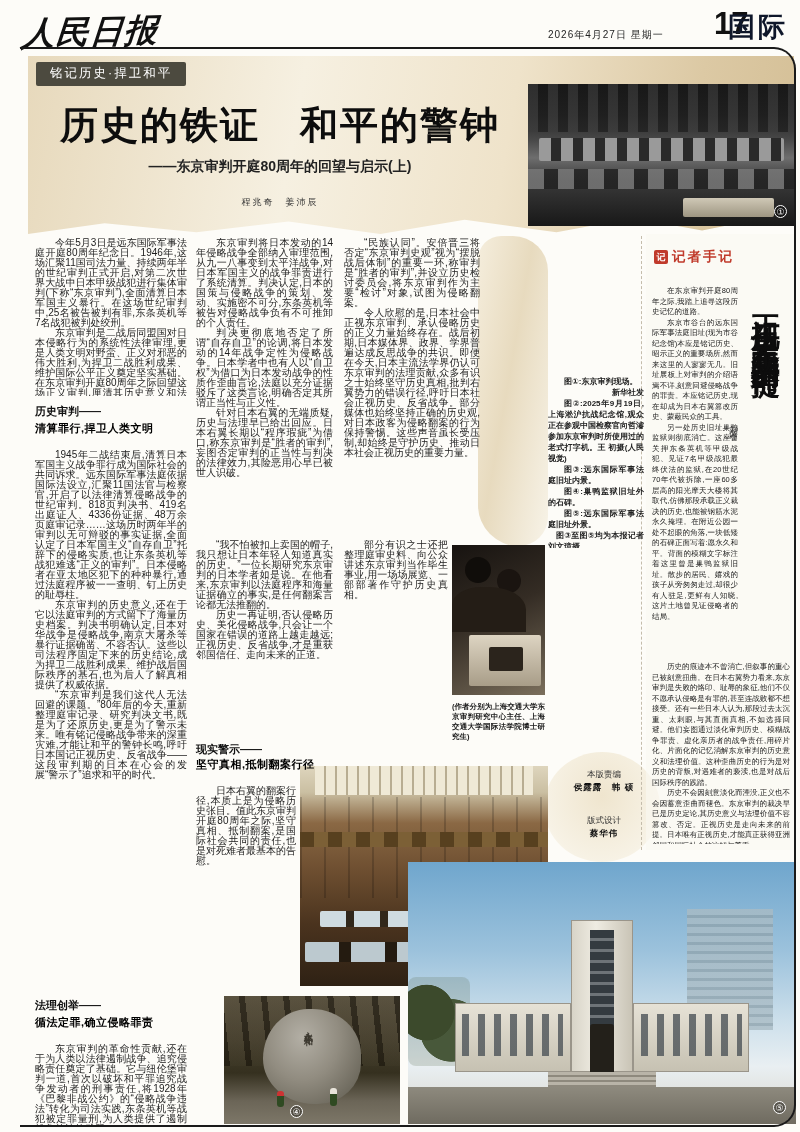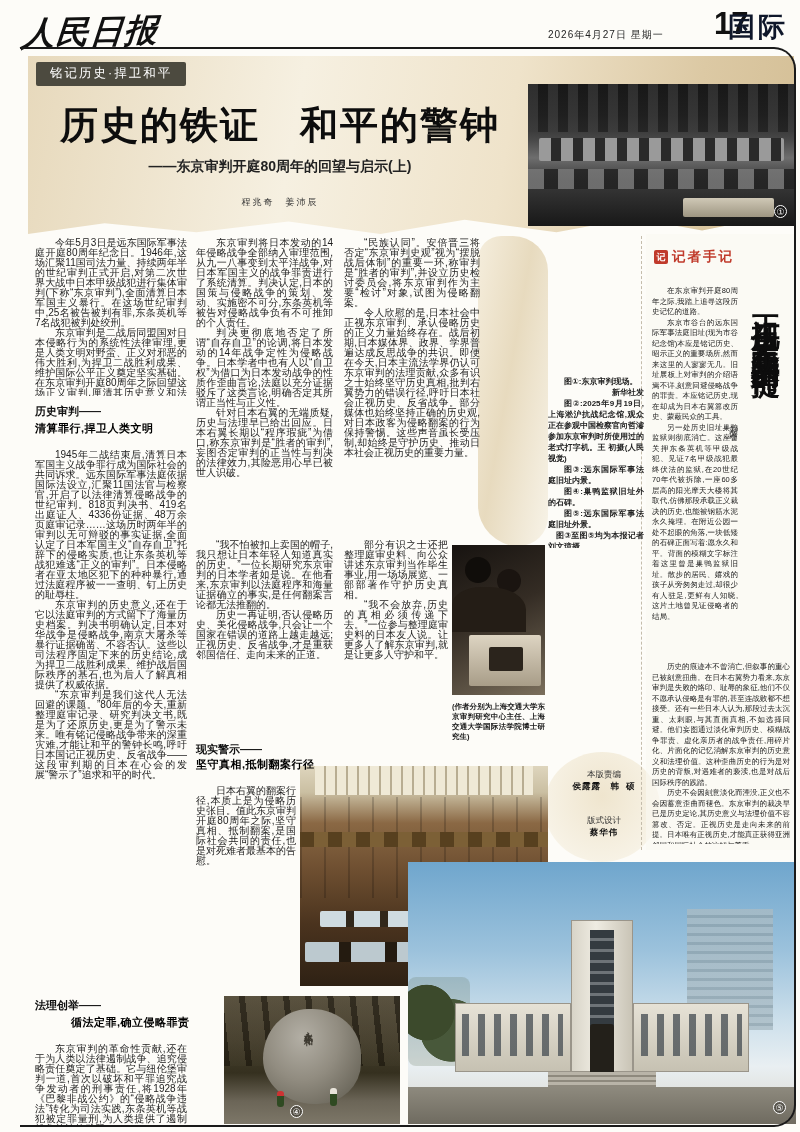--- a/index.html
+++ b/index.html
@@ -76,21 +76,21 @@
   .author-note { z-index:2; font-size:7.5px; line-height:10px; font-weight:bold; overflow:hidden; text-align:justify; }
   .col-divider { left:641px; top:236px; width:0; height:614px; border-left:1px dashed #c4bcab; z-index:1; }
 
   
   .captions { z-index:2; overflow:hidden; }
   .cap { font-size:8px; line-height:11px; font-weight:bold; color:#222; text-indent:2em; text-align:justify; }
   .cap-right { text-indent:0; text-align:right; }
 
   
   .credits { z-index:2; text-align:center; font-size:8.5px; line-height:13px; color:#333; }
-  .credits .names { font-weight:bold; letter-spacing:1px; color:#111;font-family:Liberation Mono, monospace; }
+  .credits .names { font-weight:bold; letter-spacing:1px; color:#111; }
 
   
   .notebook { left:646px; top:234px; width:150px; height:616px; z-index:2; background:rgba(250,248,242,.6); }
   .nb-titlerow { position:absolute; left:8px; top:14px; display:flex; align-items:center; gap:4px; }
   .nb-badge { width:14px; height:14px; background:#c03a2b; color:#fff; font-size:9px; line-height:14px; text-align:center; border-radius:2px; font-weight:bold; }
   .nb-label { color:#c03a2b; font-size:13.5px; font-weight:900; letter-spacing:2px; }
   .nb-narrow { position:absolute; left:6px; top:52px; width:86px; height:366px; overflow:hidden; text-align:justify; font-size:7.5px; line-height:10.5px; }
   .nb-byline { position:absolute; left:82px; top:184px; writing-mode:vertical-rl; font-size:8.5px; letter-spacing:3px; color:#333; }
   .nb-vhead { position:absolute; left:100px; top:58px; height:395px; writing-mode:vertical-rl;
               font-size:29px; font-weight:900; letter-spacing:5px; color:#0d0d0d; }
@@ -207,21 +207,21 @@
 <div class="abs kicker" style="left:35px; top:404px;">历史审判——</div>
 <div class="abs sec-title" style="left:35px; top:421px;">清算罪行,捍卫人类文明</div>
 
 <div class="abs body-block" style="left:35px; top:450px; width:152px; height:536px;">
   <p class="para">1945年二战结束后,清算日本军国主义战争罪行成为国际社会的共同诉求。远东国际军事法庭依据国际法设立,汇聚11国法官与检察官,开启了以法律清算侵略战争的世纪审判。818页判决书、419名出庭证人、4336份证据、48万余页庭审记录……这场历时两年半的审判以无可辩驳的事实证据,全面认定了日本军国主义“自存自卫”托辞下的侵略实质,也让东条英机等战犯难逃“正义的审判”。日本侵略者在亚太地区犯下的种种暴行,通过法庭程序被一一查明、钉上历史的耻辱柱。</p>
   <p class="para">东京审判的历史意义,还在于它以法庭审判的方式留下了海量历史档案。判决书明确认定,日本对华战争是侵略战争,南京大屠杀等暴行证据确凿、不容否认。这些以司法程序固定下来的历史结论,成为捍卫二战胜利成果、维护战后国际秩序的基石,也为后人了解真相提供了权威依据。</p>
   <p class="para">“东京审判是我们这代人无法回避的课题。”80年后的今天,重新整理庭审记录、研究判决文书,既是为了还原历史,更是为了警示未来。唯有铭记侵略战争带来的深重灾难,才能让和平的警钟长鸣,呼吁日本国记正视历史、反省战争——这段审判期的日本在心会的发展“警示了”追求和平的时代。</p>
 </div>
 
 <div class="abs kicker" style="left:35px; top:998px;">法理创举——</div>
-<div class="abs sec-title" style="left:35px; top:1015px;margin-left:36px;">循法定罪,确立侵略罪责</div>
+<div class="abs sec-title" style="left:35px; top:1015px;">循法定罪,确立侵略罪责</div>
 <div class="abs body-block" style="left:35px; top:1044px; width:152px; height:82px;">
   <p class="para">东京审判的革命性贡献,还在于为人类以法律遏制战争、追究侵略责任奠定了基础。它与纽伦堡审判一道,首次以破坏和平罪追究战争发动者的刑事责任,将1928年《巴黎非战公约》的“侵略战争违法”转化为司法实践,东条英机等战犯被定罪量刑,为人类提供了遏制战争的法律武器。</p>
 </div>
 
 <div class="abs body-block" style="left:196px; top:238px; width:137px; height:296px;">
   <p class="para">东京审判将日本发动的14年侵略战争全部纳入审理范围,从九一八事变到太平洋战争,对日本军国主义的战争罪责进行了系统清算。判决认定,日本的国策与侵略战争的策划、发动、实施密不可分,东条英机等被告对侵略战争负有不可推卸的个人责任。</p>
   <p class="para">判决更彻底地否定了所谓“自存自卫”的论调,将日本发动的14年战争定性为侵略战争。日本学者中也有人以“自卫权”为借口为日本发动战争的性质作歪曲言论,法庭以充分证据驳斥了这类言论,明确否定其所谓正当性与正义性。</p>
   <p class="para">针对日本右翼的无端质疑,历史与法理早已给出回应。日本右翼长期以“程序瑕疵”为借口,称东京审判是“胜者的审判”,妄图否定审判的正当性与判决的法律效力,其险恶用心早已被世人识破。</p>
 </div>
 
@@ -236,21 +236,20 @@
   <p class="para">日本右翼的翻案行径,本质上是为侵略历史张目。值此东京审判开庭80周年之际,坚守真相、抵制翻案,是国际社会共同的责任,也是对死难者最基本的告慰。</p>
 </div>
 
 <div class="abs body-block" style="left:344px; top:238px; width:136px; height:298px;">
   <p class="para">“民族认同”。安倍晋三将否定“东京审判史观”视为“摆脱战后体制”的重要一环,称审判是“胜者的审判”,并设立历史检讨委员会,将东京审判作为主要“检讨”对象,试图为侵略翻案。</p>
   <p class="para">令人欣慰的是,日本社会中正视东京审判、承认侵略历史的正义力量始终存在。战后初期,日本媒体界、政界、学界普遍达成反思战争的共识。即便在今天,日本主流法学界仍认可东京审判的法理贡献,众多有识之士始终坚守历史真相,批判右翼势力的错误行径,呼吁日本社会正视历史、反省战争。部分媒体也始终坚持正确的历史观,对日本政客为侵略翻案的行为保持警惕。这些声音虽长受压制,却始终是守护历史、推动日本社会正视历史的重要力量。</p>
 </div>
 
 <div class="abs body-block" style="left:344px; top:540px; width:104px; height:216px;">
   <p class="para">部分有识之士还把整理庭审史料、向公众讲述东京审判当作毕生事业,用一场场展览、一部部著作守护历史真相。</p>
-  <p class="para">“我不会放弃,历史的真相必须传递下去。”一位参与整理庭审史料的日本友人说。让更多人了解东京审判,就是让更多人守护和平。</p>
 </div>
 
 <div class="abs author-note" style="left:452px; top:702px; width:93px; height:56px;">(作者分别为上海交通大学东京审判研究中心主任、上海交通大学国际法学院博士研究生)</div>
 
 <div class="abs col-divider"></div>
 
 <div class="abs captions" style="left:548px; top:376px; width:96px; height:172px;">
   <p class="cap">图①:东京审判现场。</p>
   <p class="cap cap-right">新华社发</p>
   <p class="cap">图②:2025年9月19日,上海淞沪抗战纪念馆,观众正在参观中国检察官向哲濬参加东京审判时所使用过的老式打字机。王 初摄(人民视觉)</p>

